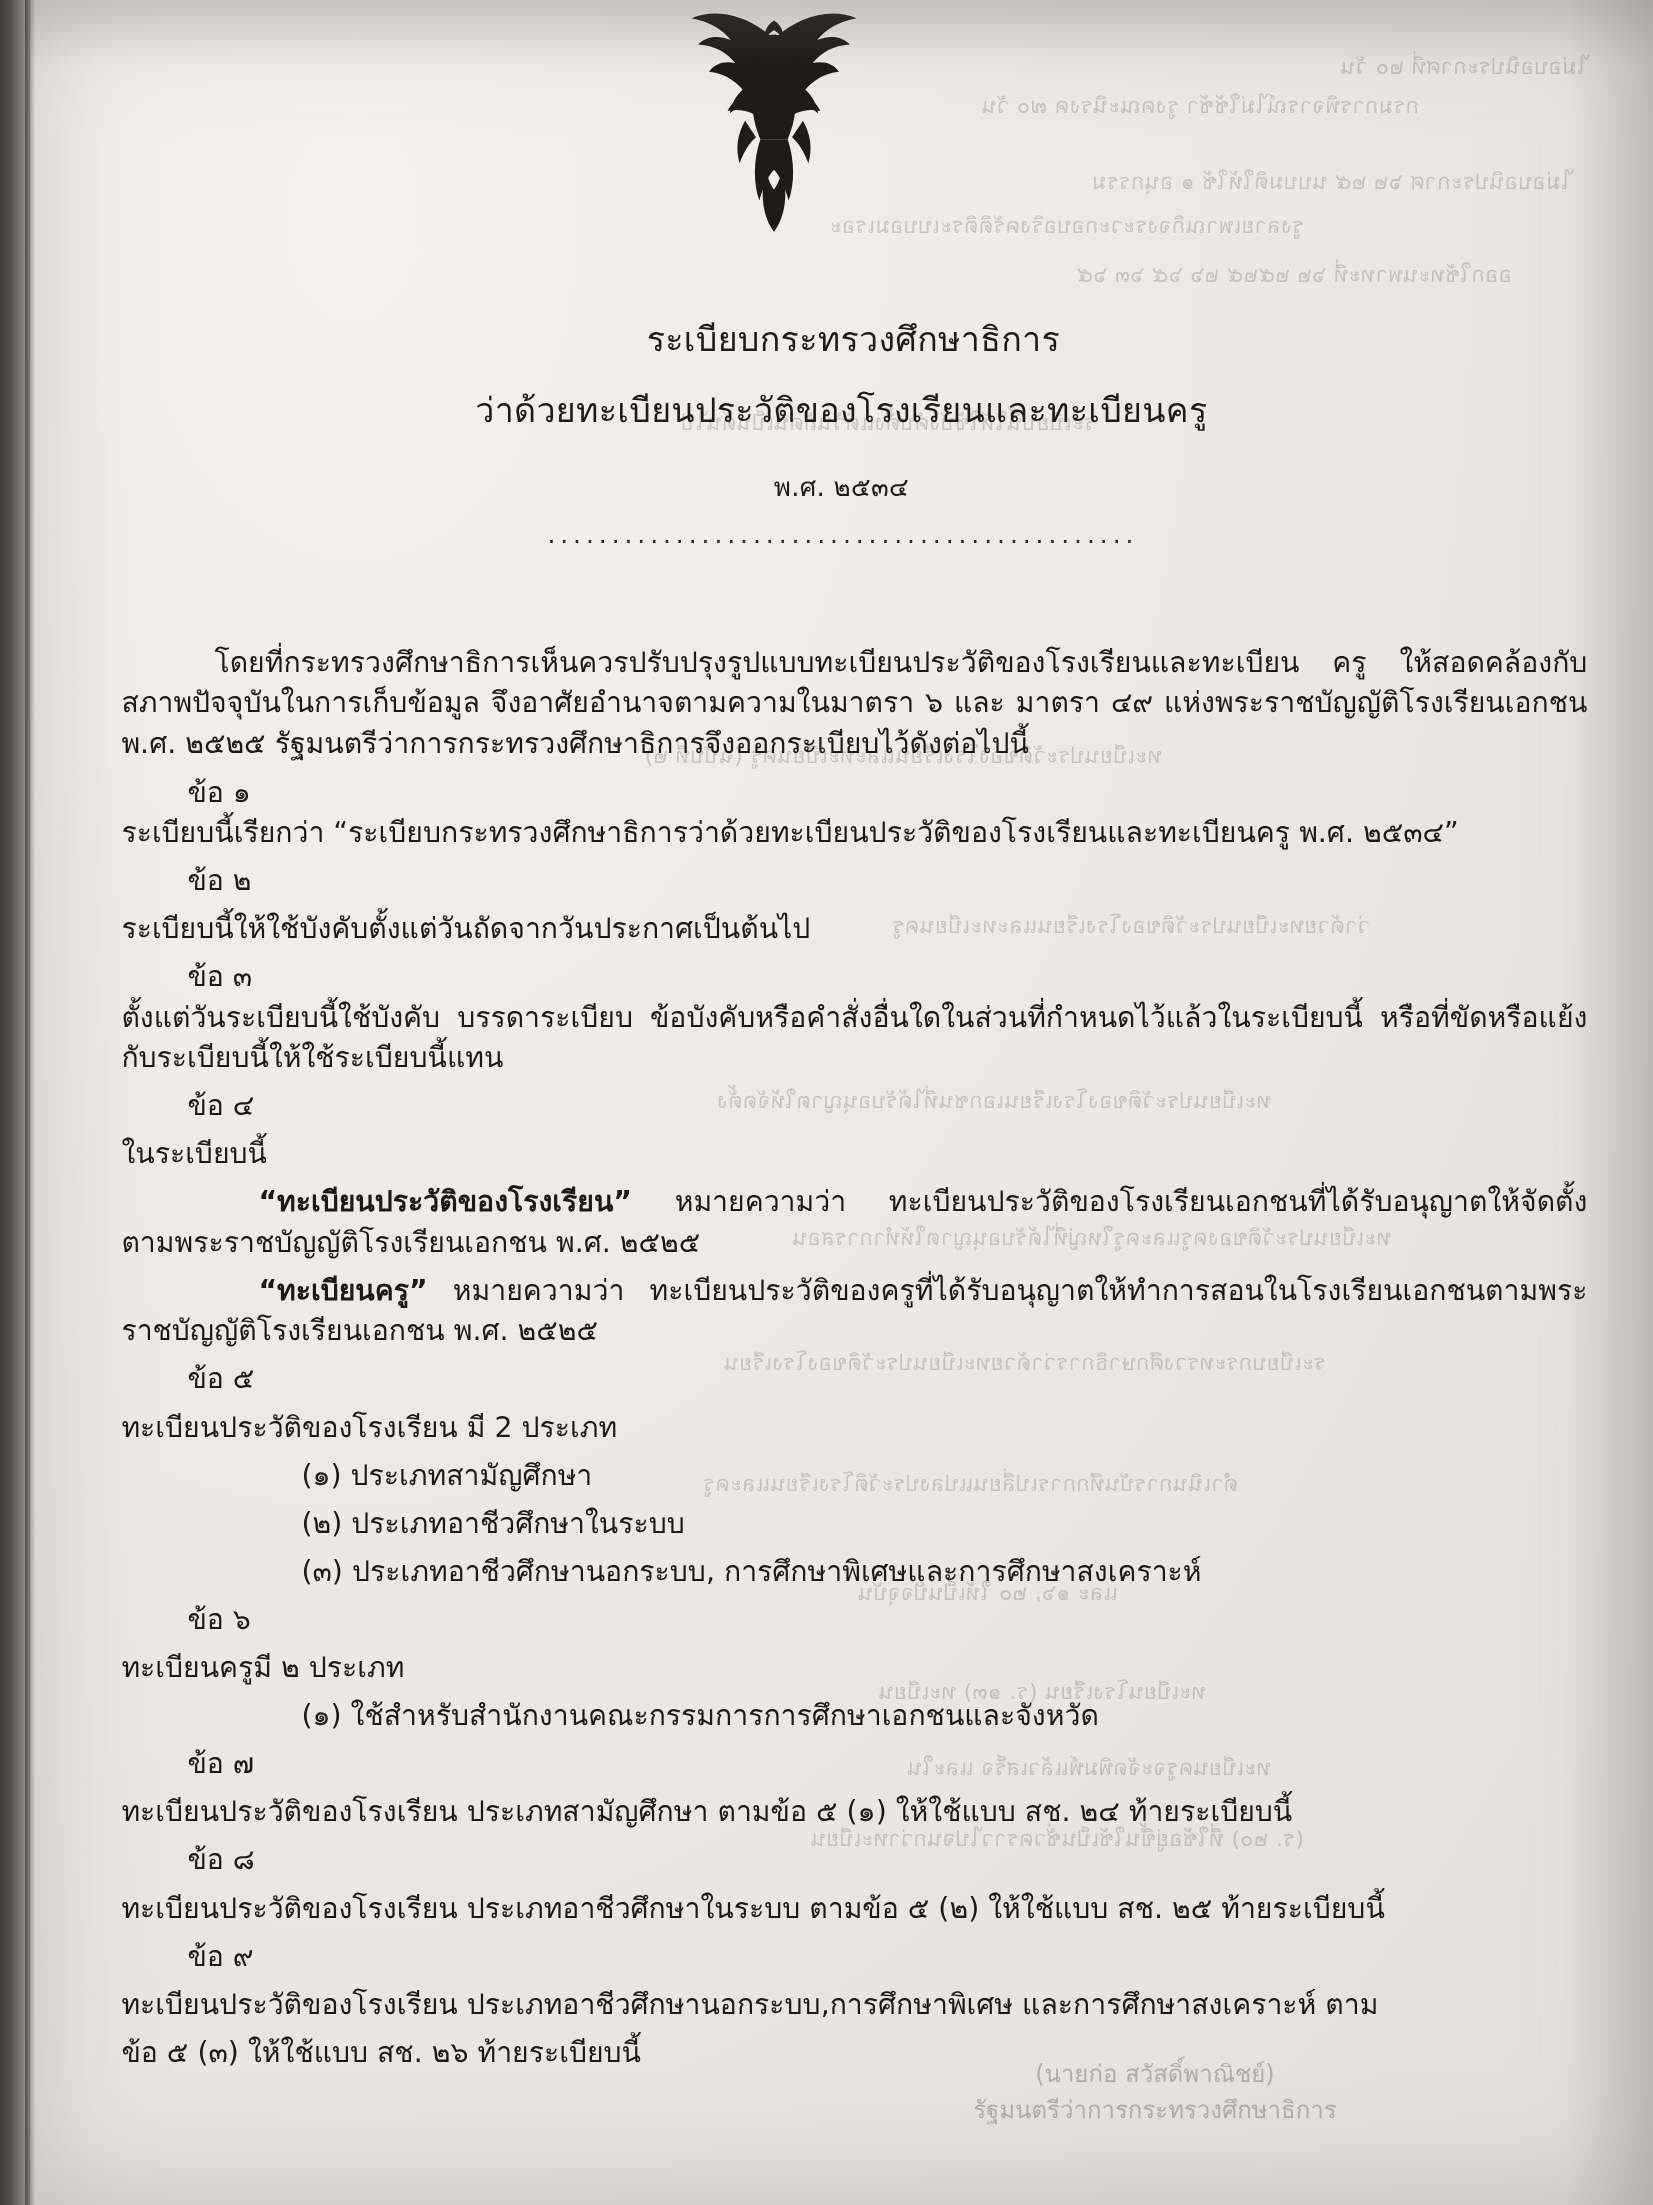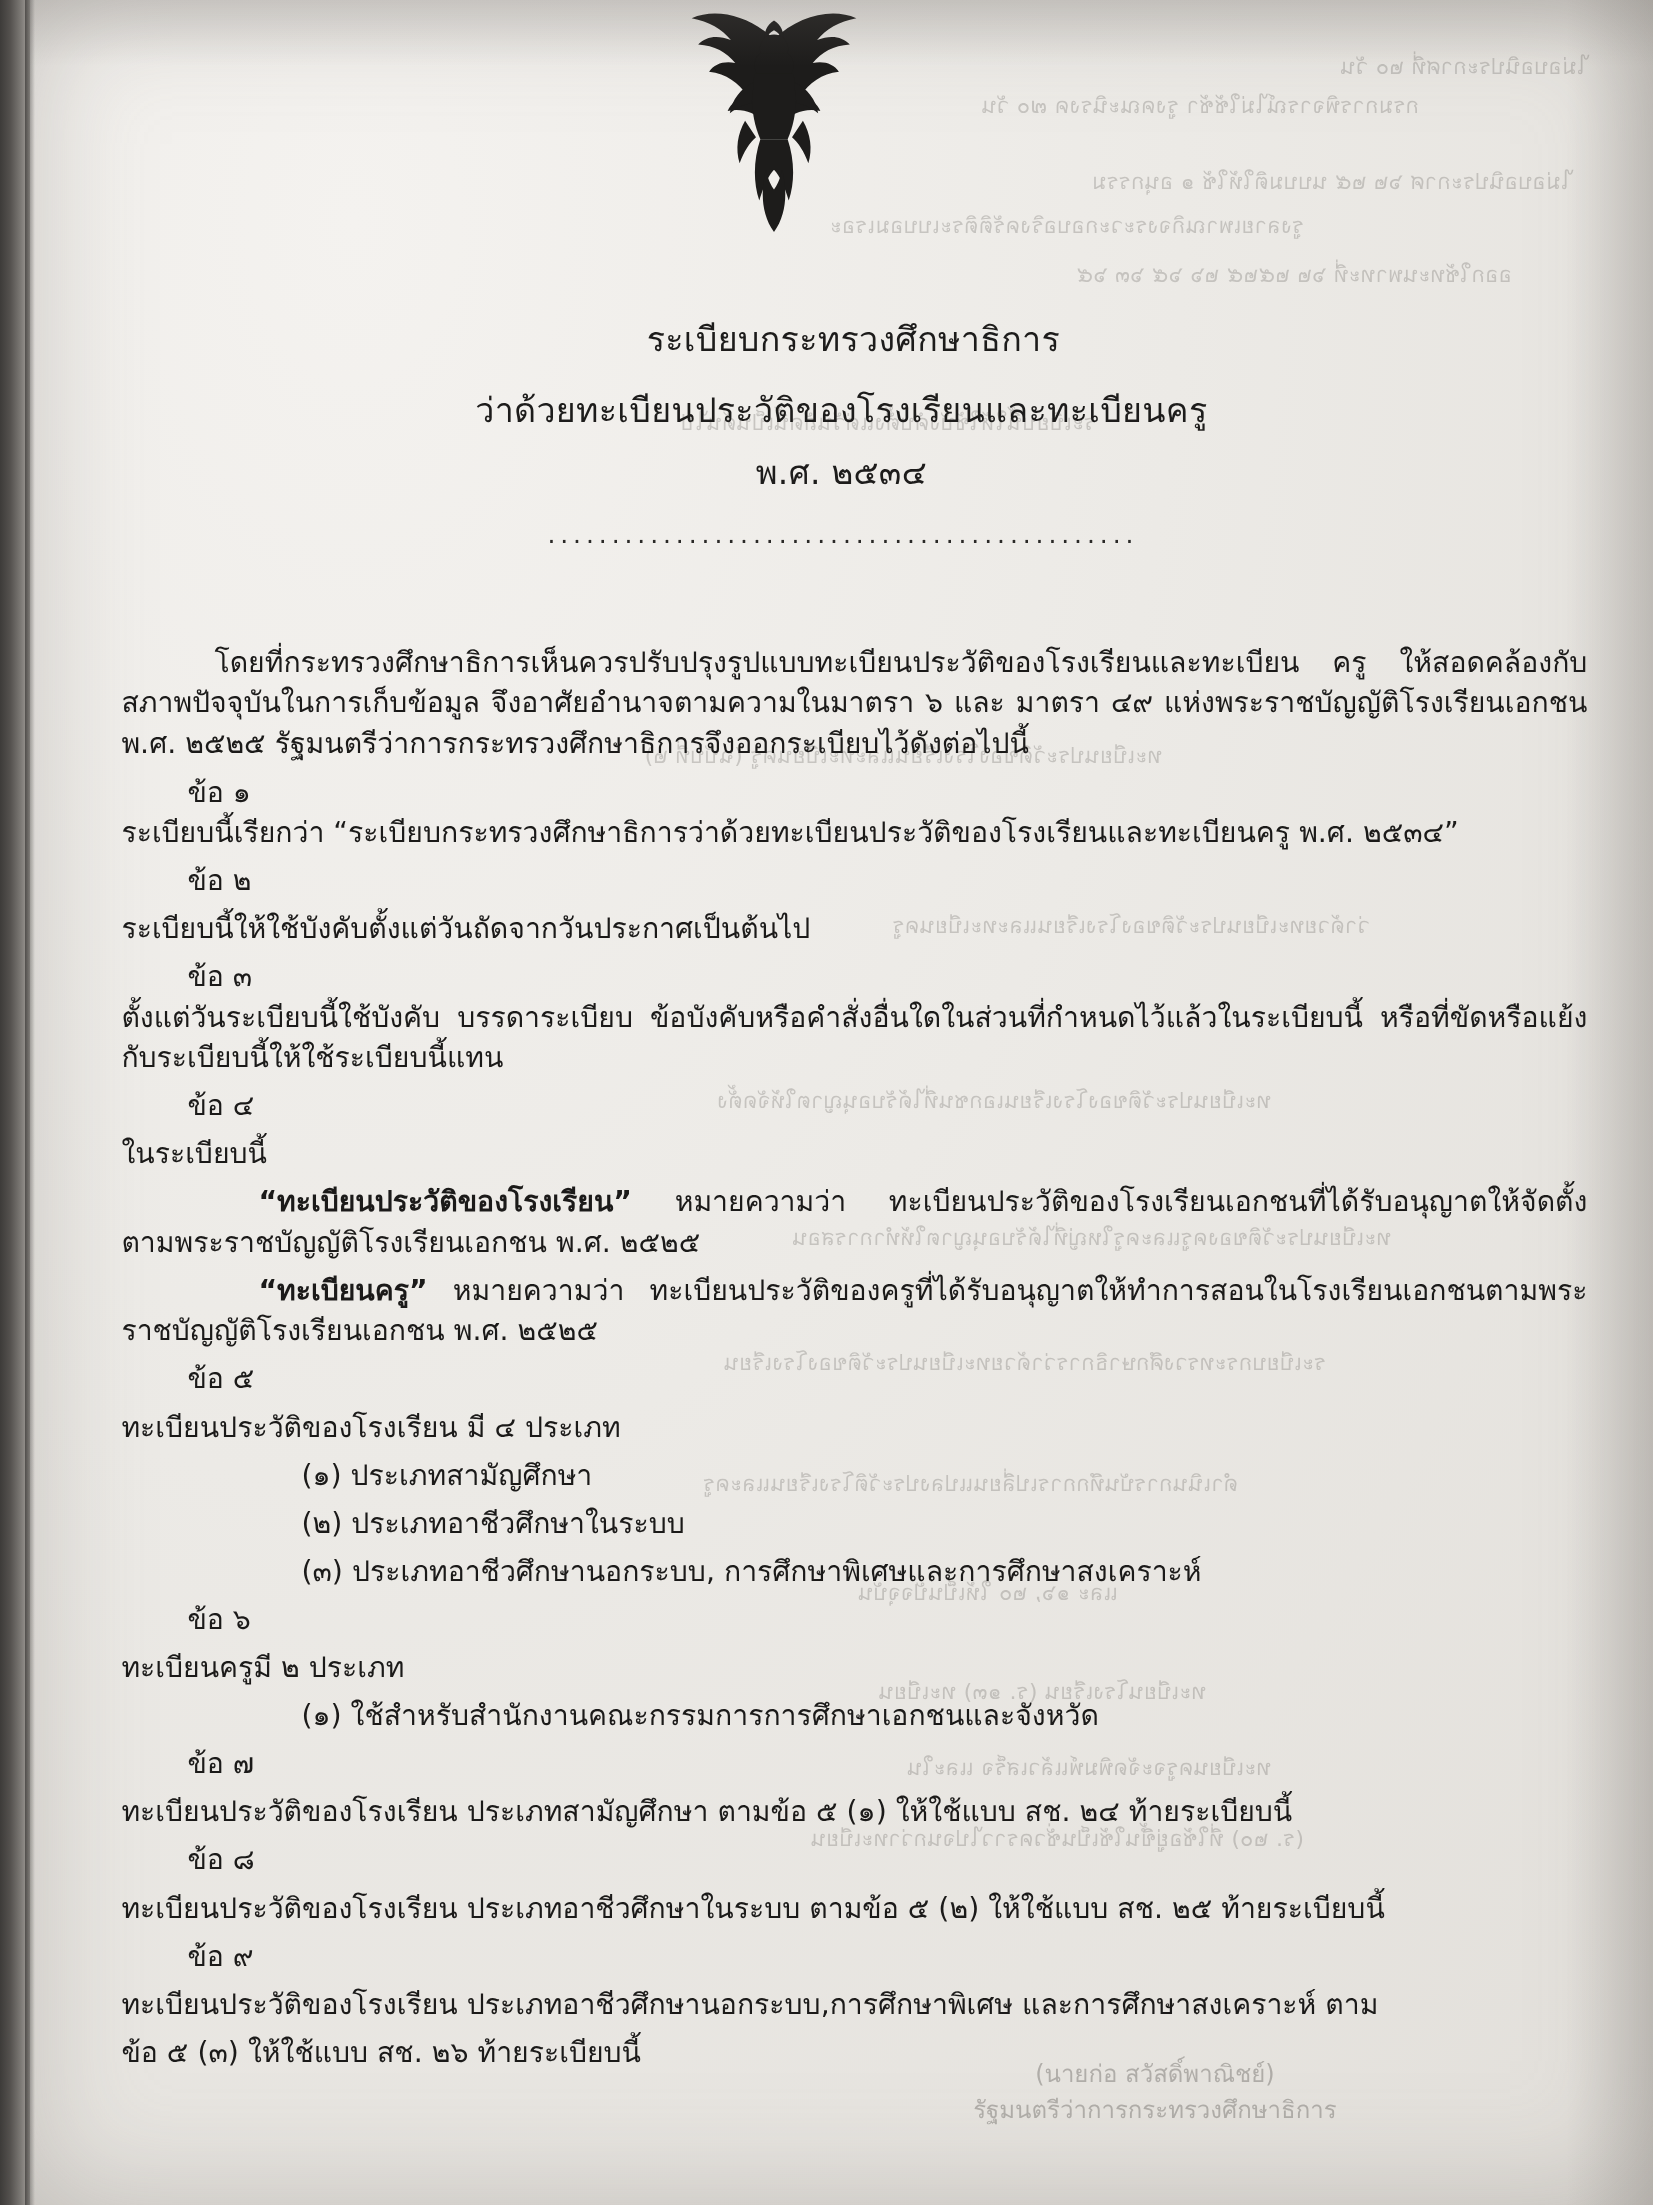--- a/index.html
+++ b/index.html
@@ -88,21 +88,21 @@
 
   
   .head {
     position: absolute;
     left: 0; right: 0;
     text-align: center;
     color: #1d1c1b;
   }
   .head-1 { top: 312px; font-size: 34px; letter-spacing: 0.3px; margin-left: 24px; }
   .head-2 { top: 383px; font-size: 34px; letter-spacing: 0.3px; }
-  .head-3 { top: 446px; font-size: 33px; letter-spacing: 0.3px; }
+  .head-3 { top: 466px; font-size: 26px; letter-spacing: 0.3px; }
 
   .dots {
     position: absolute;
     top: 520px;
     left: 481px;
     width: 667px;
     text-align: center;
     font-size: 25px;
     color: #2a2927;
     letter-spacing: 4.9px;
@@ -247,21 +247,21 @@
         <div class="lab">ข้อ ๔</div>
         <div class="txt noj">ในระเบียบนี้</div>
       </div>
 
       <p class="p defn defn-line1"><span class="term">“ทะเบียนประวัติของโรงเรียน”</span><span> หมายความว่า  ทะเบียนประวัติของโรงเรียนเอกชนที่ได้รับอนุญาตให้จัดตั้งตามพระราชบัญญัติโรงเรียนเอกชน พ.ศ. ๒๕๒๕</span></p>
 
       <p class="p defn defn-line1"><span class="term">“ทะเบียนครู”</span><span> หมายความว่า  ทะเบียนประวัติของครูที่ได้รับอนุญาตให้ทำการสอนในโรงเรียนเอกชนตามพระราชบัญญัติโรงเรียนเอกชน พ.ศ. ๒๕๒๕</span></p>
 
       <div class="item">
         <div class="lab">ข้อ ๕</div>
-        <div class="txt noj">ทะเบียนประวัติของโรงเรียน มี ๔ ประเภท</div>
+        <div class="txt noj">ทะเบียนประวัติของโรงเรียน มี 2 ประเภท</div>
       </div>
 
       <p class="p sub">(๑)  ประเภทสามัญศึกษา</p>
       <p class="p sub">(๒)  ประเภทอาชีวศึกษาในระบบ</p>
       <p class="p sub">(๓)  ประเภทอาชีวศึกษานอกระบบ, การศึกษาพิเศษและการศึกษาสงเคราะห์</p>
 
       <div class="item">
         <div class="lab">ข้อ ๖</div>
         <div class="txt noj">ทะเบียนครูมี ๒ ประเภท</div>
       </div>

